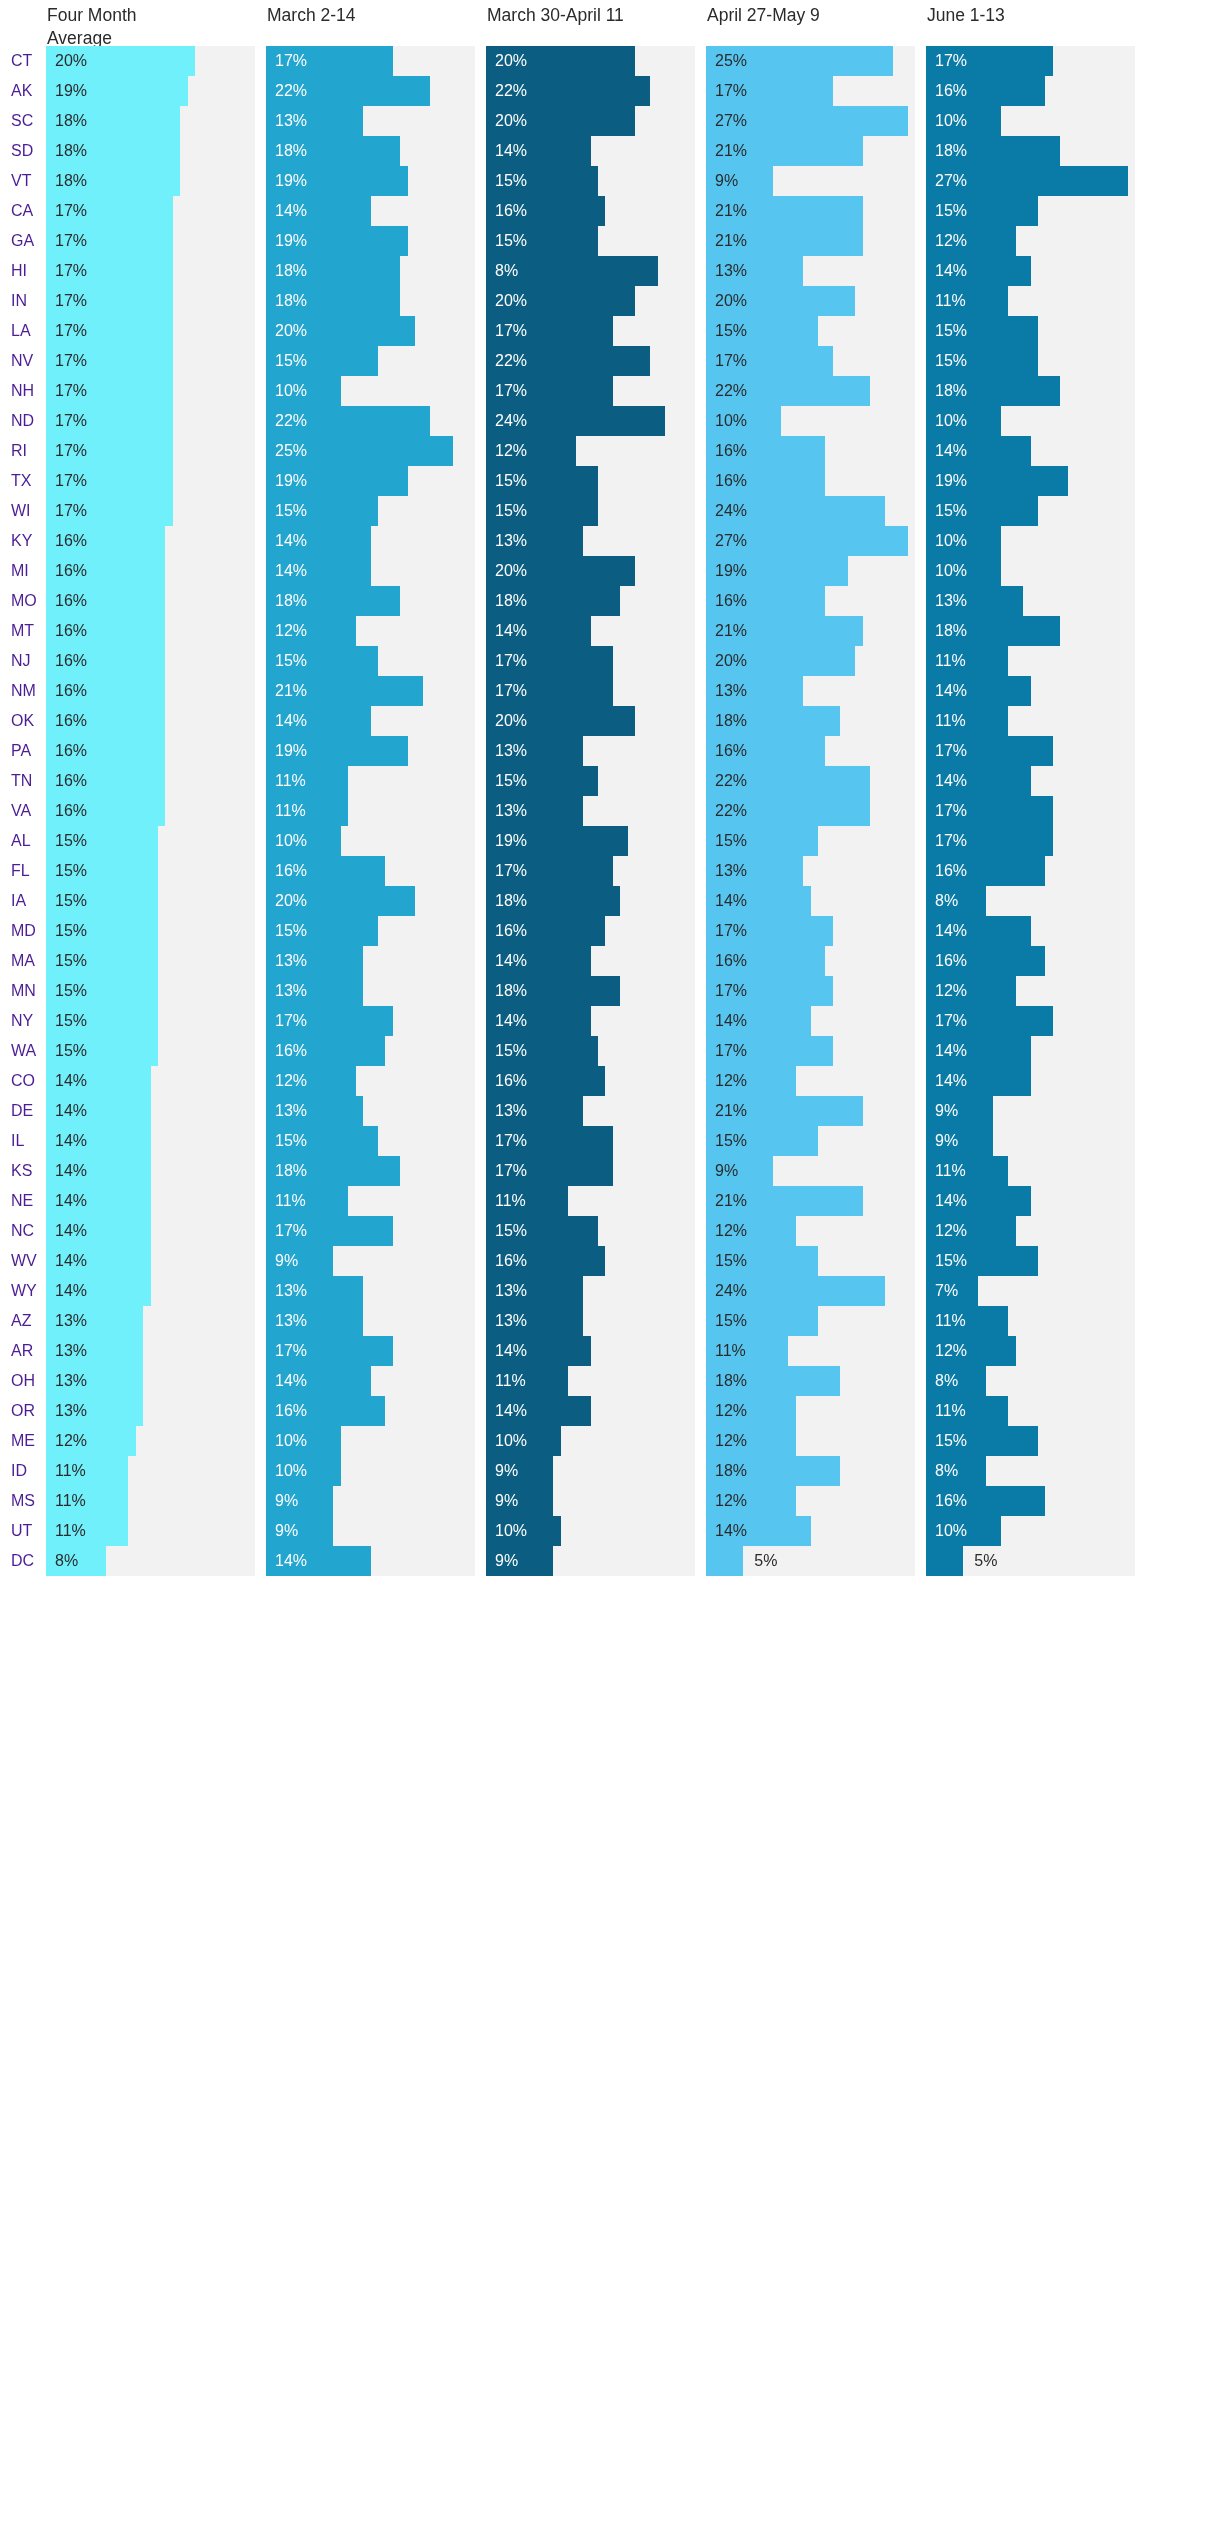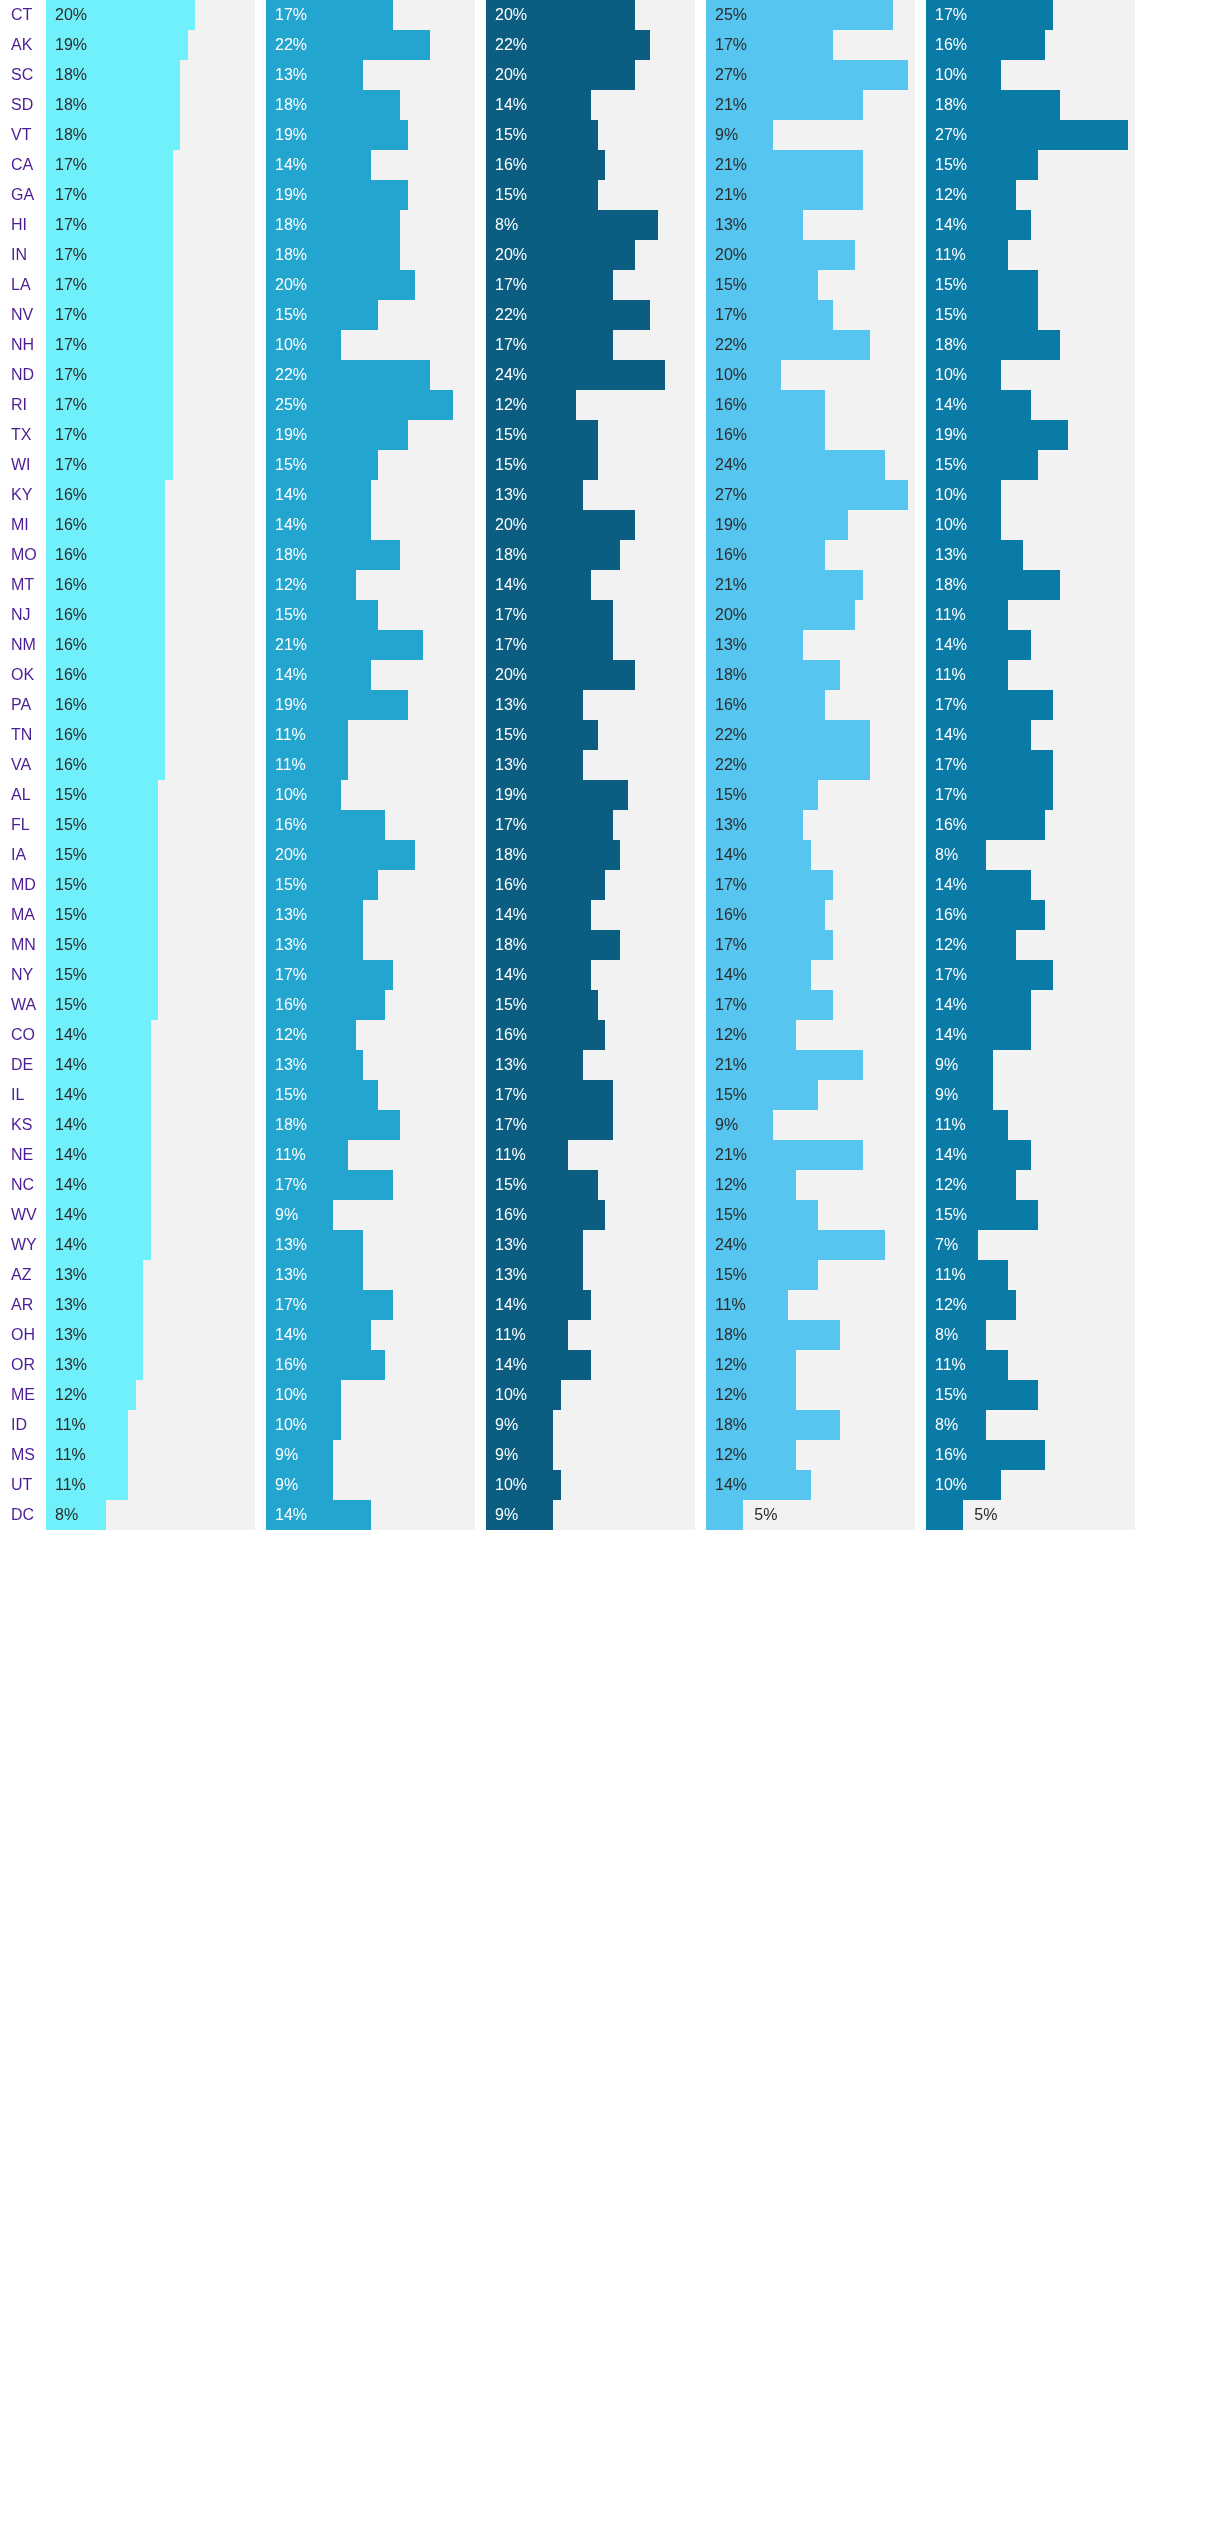--- a/index.html
+++ b/index.html
@@ -89,20 +89,29 @@
     white-space: nowrap;
   }
   .bar-label.inside { left: 9px; }
   .bar-label.outside { }
 </style>
 </head>
 <body>
 
 <div id="chart">
 
+  <div class="header-row">
+    <div class="label-col-head"></div>
+    <div class="col-head">Four Month
+Average</div>
+    <div class="col-head">March 2-14</div>
+    <div class="col-head">March 30-April 11</div>
+    <div class="col-head">April 27-May 9</div>
+    <div class="col-head">June 1-13</div>
+  </div>
 
   <div class="rows" id="rows">
       <div class="row">
         <div class="row-label">CT</div>
         <div class="cell">
           <div class="track" style="background: rgb(242, 242, 242);"></div>
           <div class="bar" style="width: 149.286px; background: rgb(111, 240, 251);"></div>
           <span class="bar-label inside" style="left: 9px; color: rgb(43, 43, 43);">20%</span>
         </div>
         <div class="cell">

